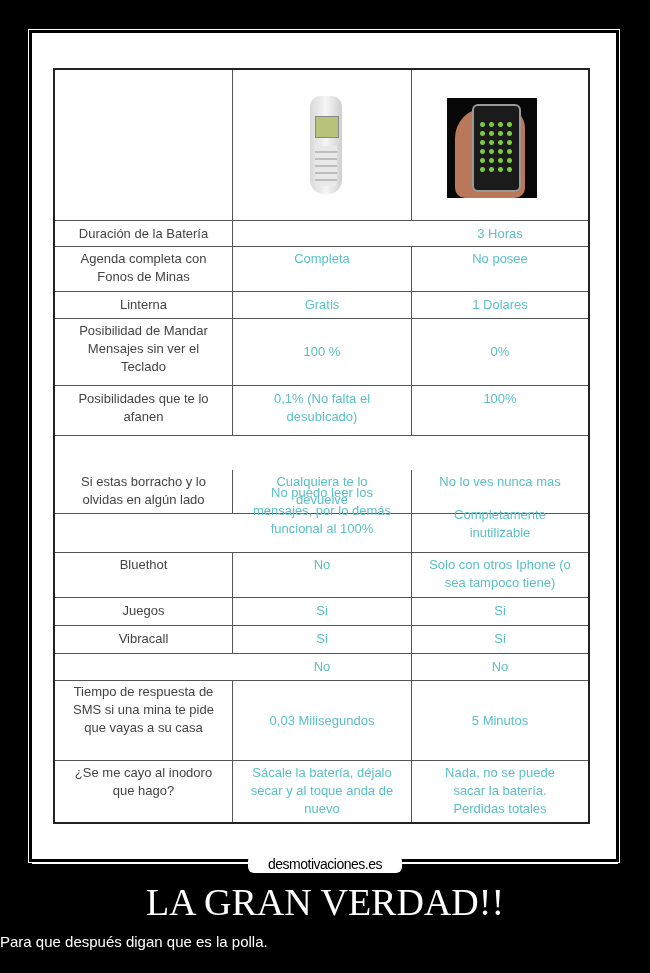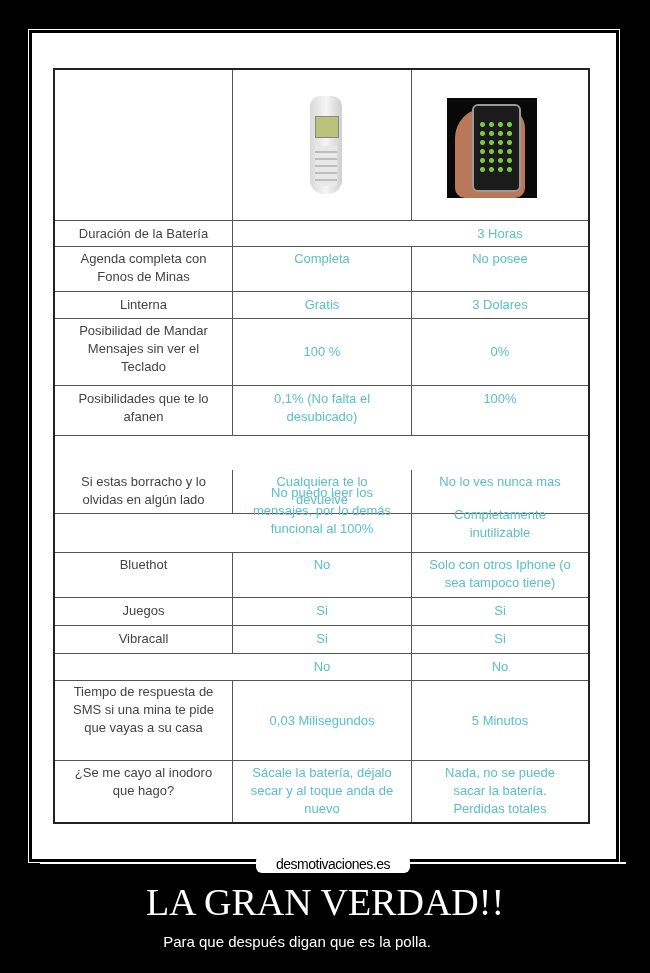--- a/index.html
+++ b/index.html
@@ -7,25 +7,25 @@
   .frame-outer{position:absolute;left:28px;top:29px;width:592px;height:834px;border:1px solid #fff;box-sizing:border-box;}
   .photo{position:absolute;left:32px;top:33px;width:584px;height:826px;background:#fff;}
   .tbl{position:absolute;left:53px;top:68px;width:537px;height:756px;border:2px solid #222;box-sizing:border-box;}
   .row{position:absolute;left:0;width:533px;border-bottom:1px solid #555;box-sizing:border-box;}
   .row:last-child{border-bottom:none;}
   .cell{position:absolute;top:0;bottom:0;box-sizing:border-box;text-align:center;font-size:13px;line-height:18px;padding-top:5px;}
   .c0{left:0;width:178px;color:#444;border-right:1px solid #555;}
   .c1{left:178px;width:179px;color:#5bbfc7;border-right:1px solid #555;}
   .c2{left:357px;width:176px;color:#5bbfc7;}
   .mid{display:flex;align-items:center;justify-content:center;padding-top:0;}
-  .logo-wrap{position:absolute;left:8px;top:855px;width:580px;height:18px;}
+  .logo-wrap{position:absolute;left:0;top:855px;width:580px;height:18px;}
   .logo-line{position:absolute;top:7px;height:2px;background:#fff;}
   .logo{position:absolute;left:248px;top:0;width:154px;height:18px;background:#fff;border-radius:6px;text-align:center;font-size:14px;line-height:18px;color:#000;letter-spacing:-0.5px;}
   .title{position:absolute;left:0;top:878px;width:650px;text-align:center;color:#fff;font-family:"Liberation Serif",serif;font-size:38px;line-height:48px;}
-  .subtitle{position:absolute;left:0;top:932px;width:594px;text-align:center;color:#fff;font-size:15px;line-height:20px;}
+  .subtitle{position:absolute;left:0;top:932px;width:594px;text-align:left;color:#fff;font-size:15px;line-height:20px;}
   .nokia{position:absolute;left:310px;top:96px;width:32px;height:98px;border-radius:10px 10px 14px 14px;background:linear-gradient(90deg,#d9d9d9,#f5f5f5 50%,#cfcfcf);}
   .nokia .screen{position:absolute;left:5px;top:20px;width:22px;height:20px;background:#b8c27a;border:1px solid #888;}
   .nokia .keys{position:absolute;left:5px;top:50px;width:22px;height:40px;background:repeating-linear-gradient(180deg,#e8e8e8 0 5px,#bdbdbd 5px 7px);}
   .iphone-bg{position:absolute;left:447px;top:98px;width:90px;height:100px;background:#080808;}
   .hand{position:absolute;left:8px;top:10px;width:70px;height:90px;background:#b9785a;border-radius:30px 20px 10px 10px;}
   .iphone{position:absolute;left:25px;top:6px;width:45px;height:84px;background:#1b1b1b;border:2px solid #999;border-radius:6px;}
   .apps{position:absolute;left:4px;top:14px;width:37px;height:56px;background:
     radial-gradient(circle,#7ac943 2px,transparent 3px) 0 0/9px 9px;}
 </style>
 </head>
@@ -46,21 +46,21 @@
     <div class="cell c2" style="padding-top:4px">3  Horas</div>
   </div>
   <div class="row" style="top:177px;height:45px;">
     <div class="cell c0" style="padding:3px 18px 0">Agenda completa con Fonos de Minas</div>
     <div class="cell c1" style="padding-top:3px">Completa</div>
     <div class="cell c2" style="padding-top:3px">No posee</div>
   </div>
   <div class="row" style="top:222px;height:27px;">
     <div class="cell c0" style="padding-top:4px">Linterna</div>
     <div class="cell c1" style="padding-top:4px">Gratis</div>
-    <div class="cell c2" style="padding-top:4px">3 Dolares</div>
+    <div class="cell c2" style="padding-top:4px">1 Dolares</div>
   </div>
   <div class="row" style="top:249px;height:67px;">
     <div class="cell c0" style="padding:3px 14px 0">Posibilidad de Mandar Mensajes sin ver el Teclado</div>
     <div class="cell c1 mid">100 %</div>
     <div class="cell c2 mid">0%</div>
   </div>
   <div class="row" style="top:316px;height:50px;">
     <div class="cell c0" style="padding:4px 16px 0">Posibilidades que te lo afanen</div>
     <div class="cell c1" style="padding:4px 28px 0">0,1% (No falta el desubicado)</div>
     <div class="cell c2" style="padding-top:4px">100%</div>

